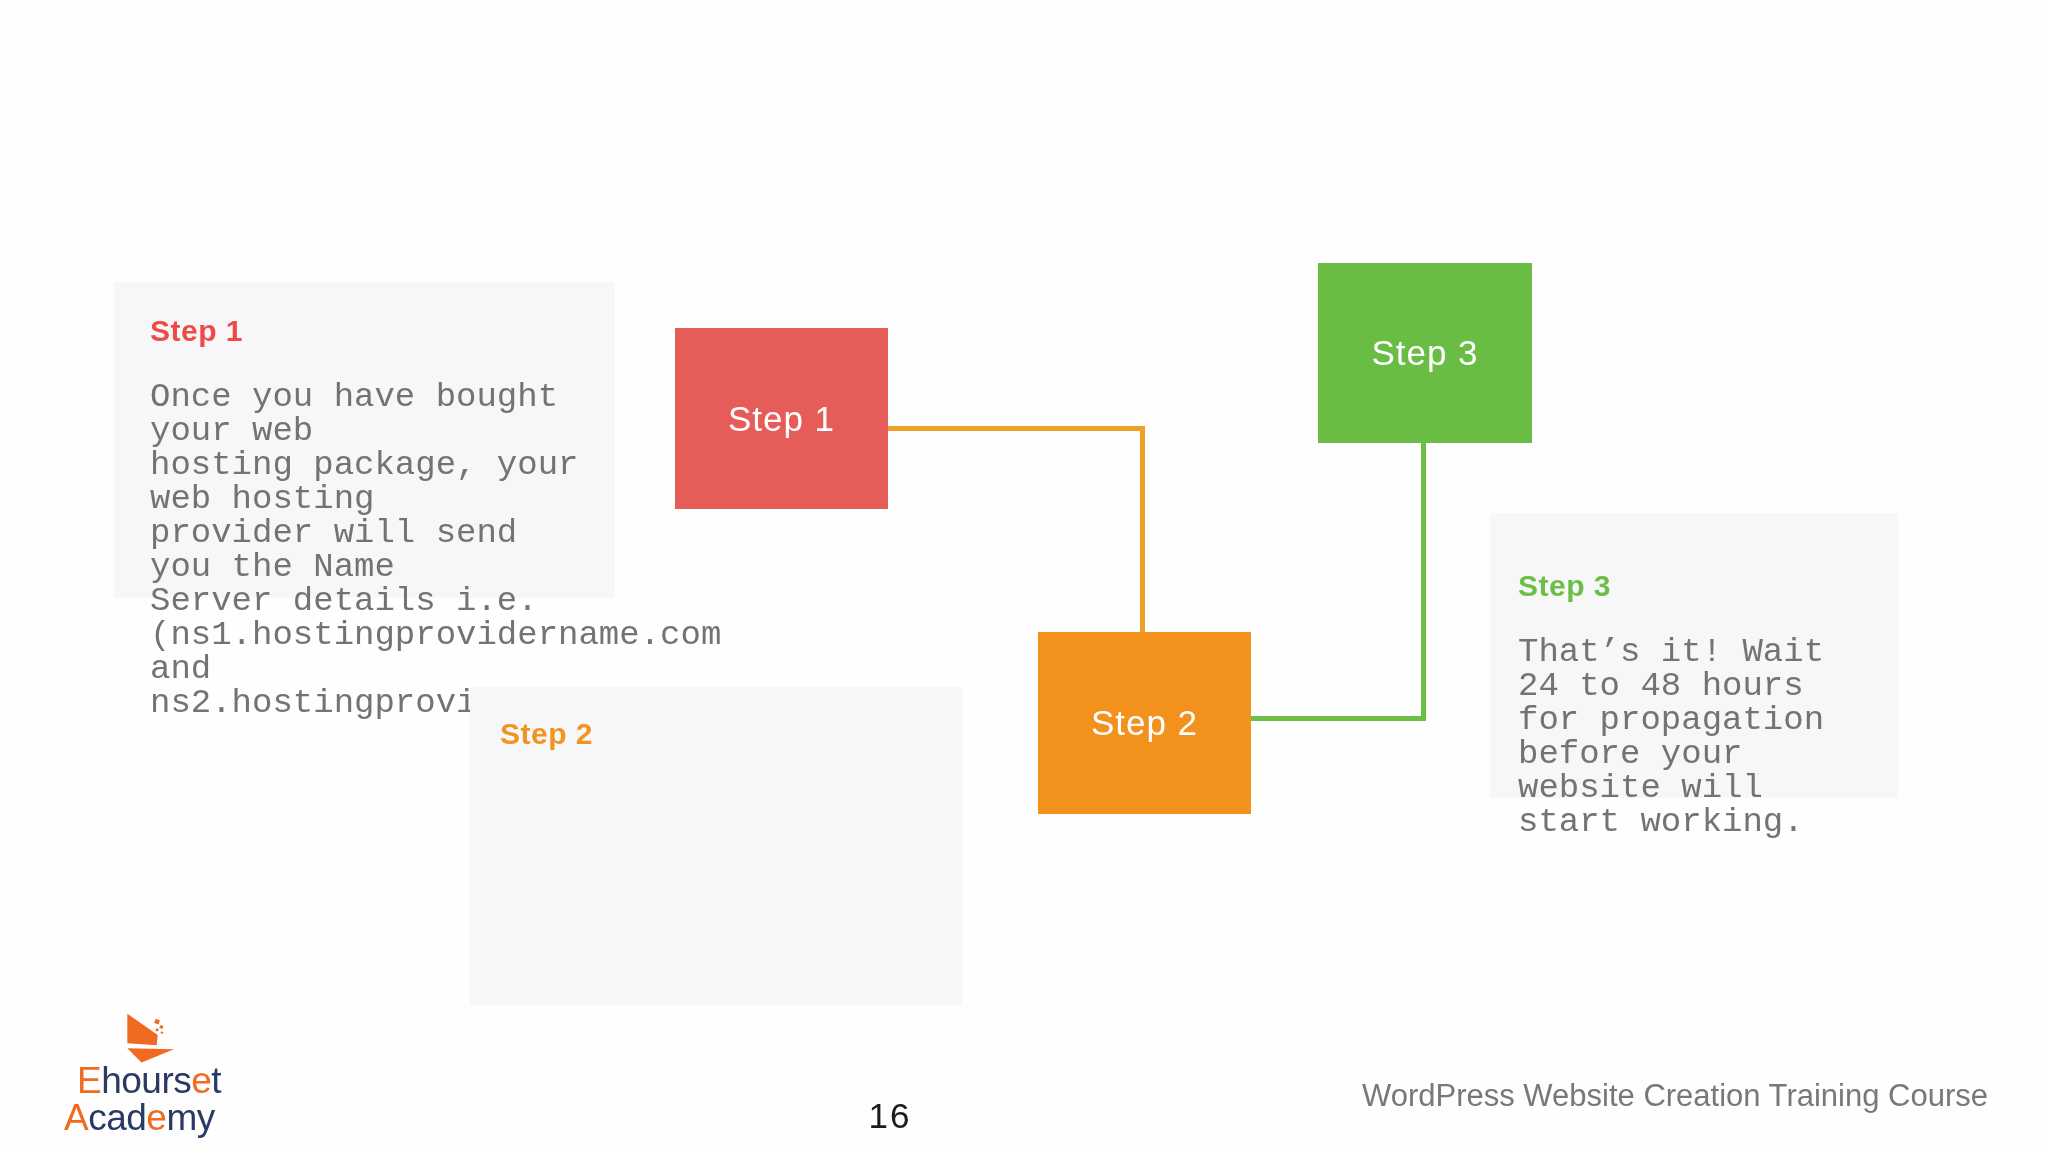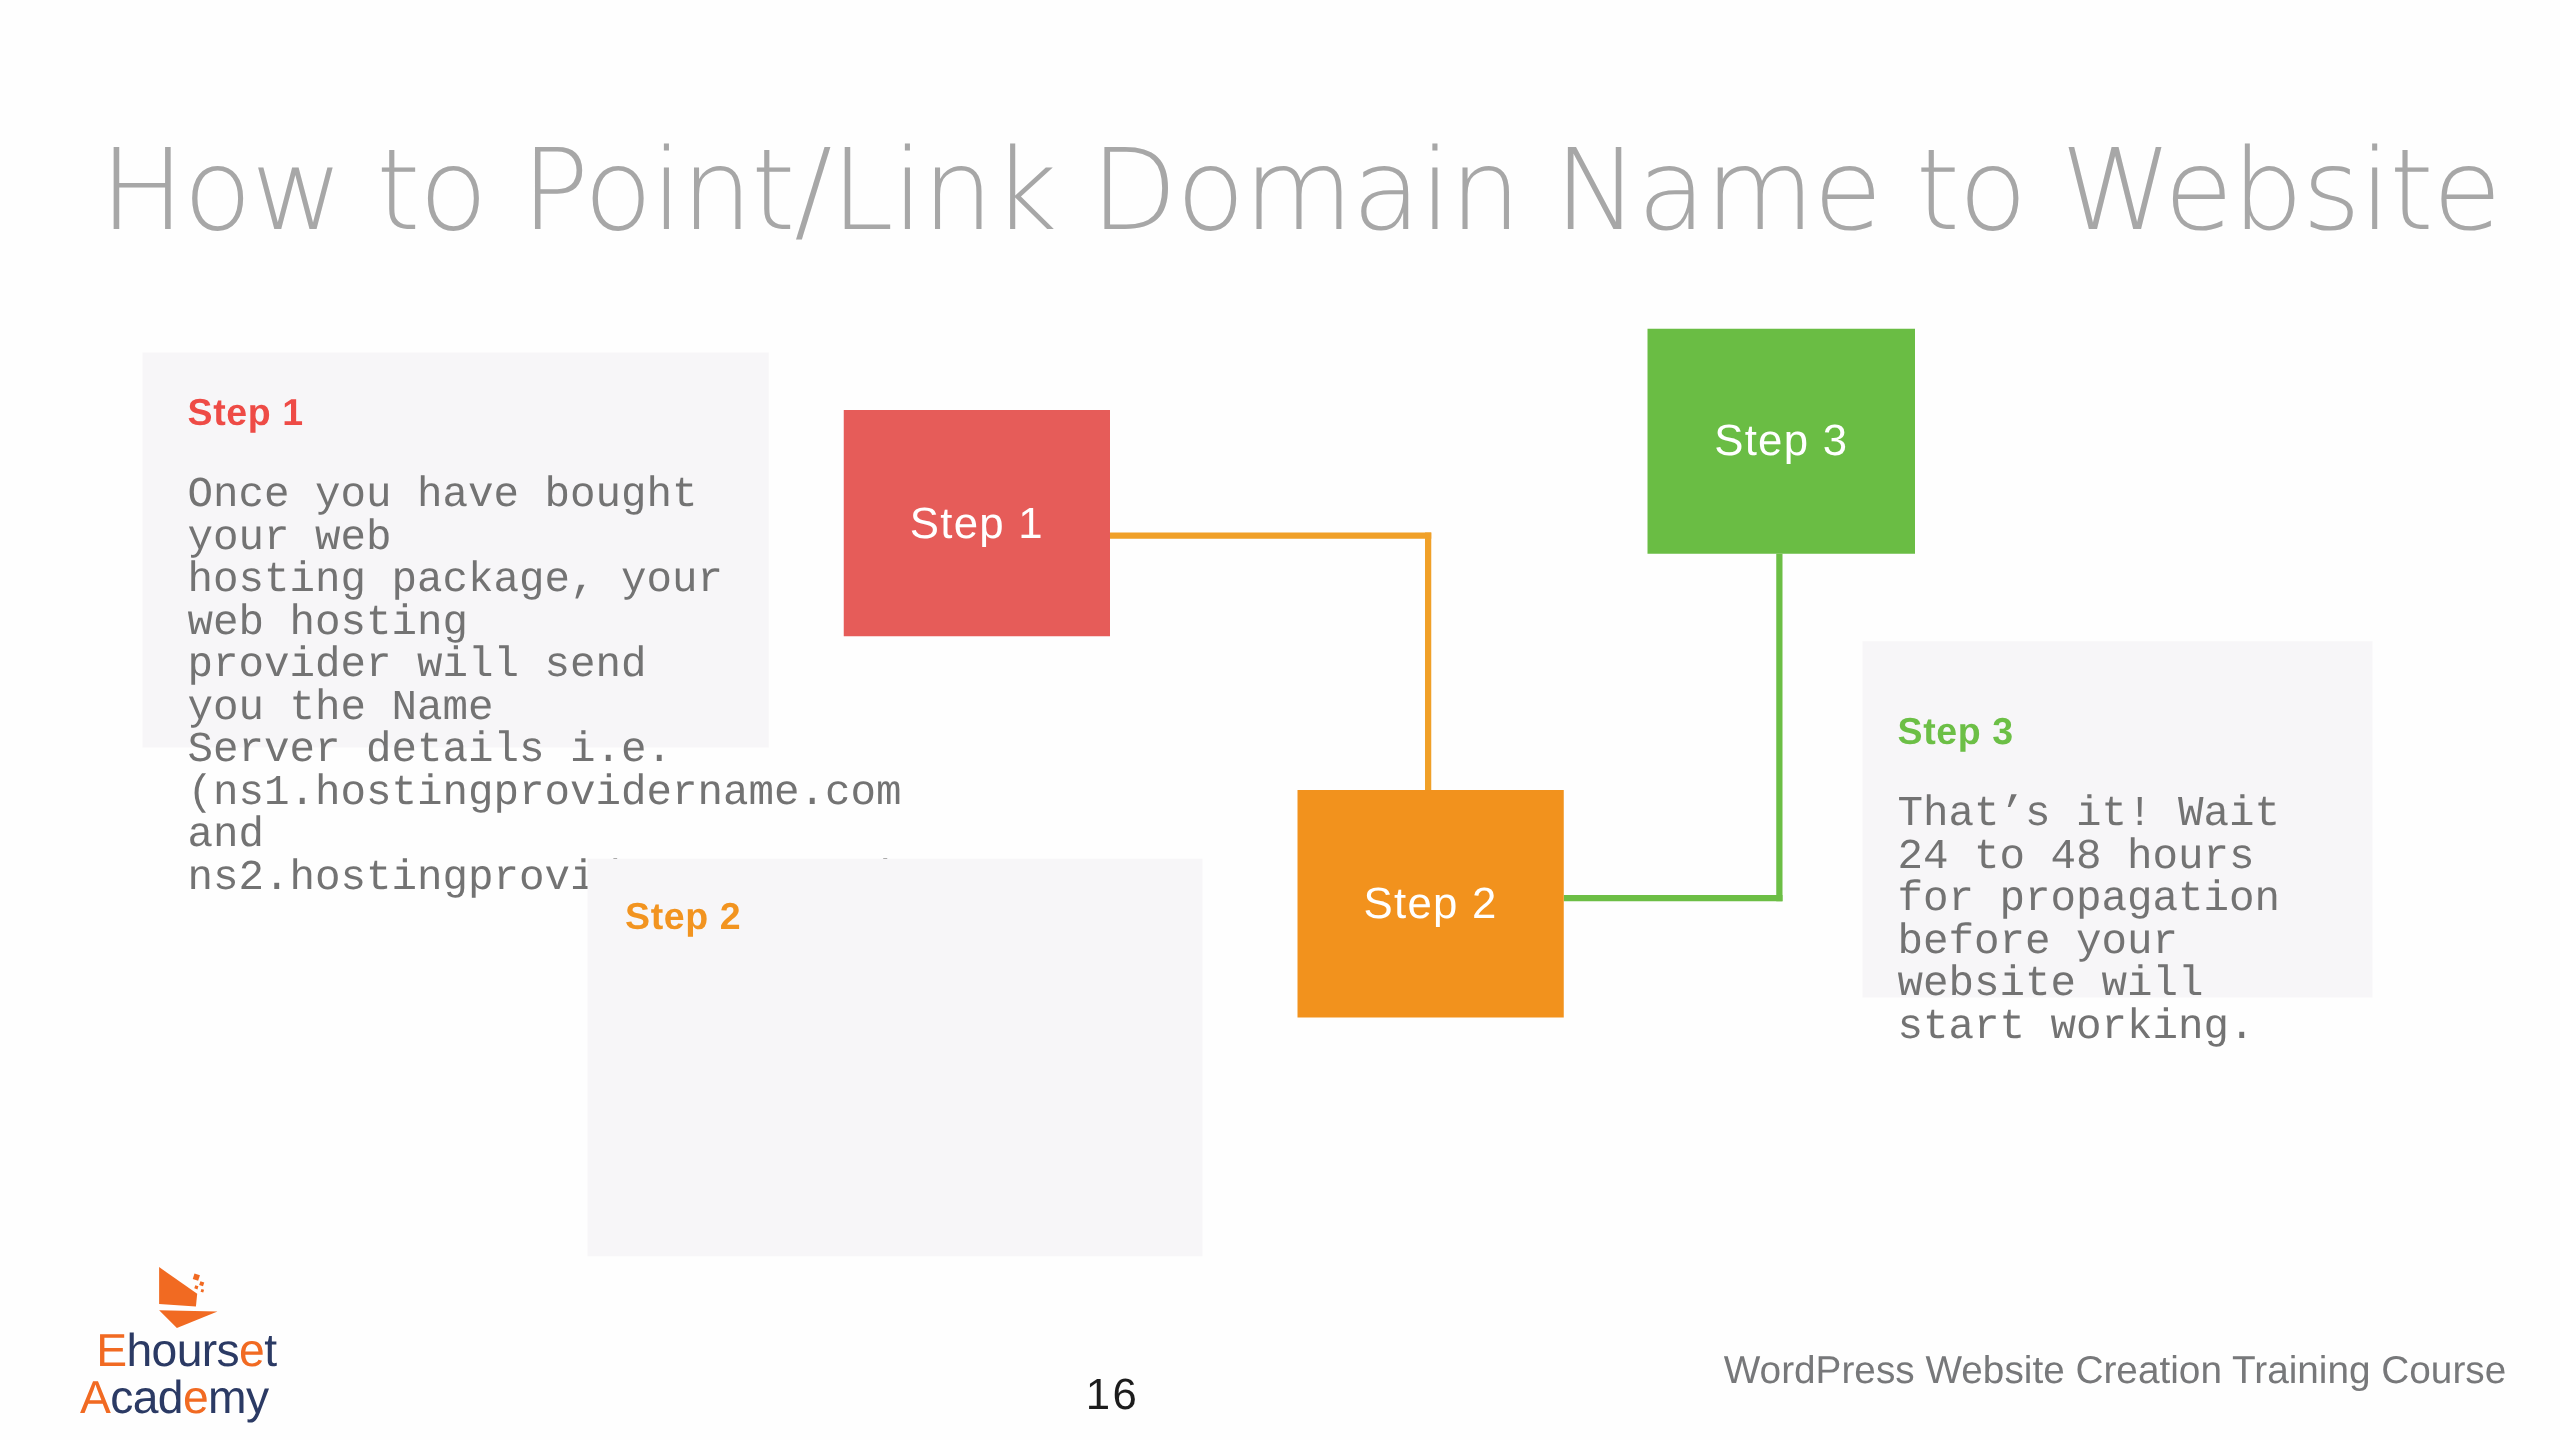--- a/index.html
+++ b/index.html
@@ -79,31 +79,30 @@
   .logo-text .orange{color:#f16a22;}
   
   .page-number{
     position:absolute;left:0;top:1096px;width:1780px;
     text-align:center;
     font-size:35px;
     color:#1c1c1c;
     letter-spacing:2px;
   }
   .footer-course{
-    position:absolute;right:43px;top:1078px;
+    position:absolute;right:60px;top:1078px;
     font-size:31px;
     color:#77787a;
   }
 </style>
 </head>
 <body>
 
 <div class="slide">
 
-  <h1 class="title">How to Point/Link Domain Name to Website</h1>
 
   <div class="line line-orange conn-1-h"></div>
   <div class="line line-orange conn-1-v"></div>
   <div class="line line-green conn-2-h"></div>
   <div class="line line-green conn-2-v"></div>
 
   <div class="node node-1">
     <span>Step 1</span>
   </div>
   <div class="node node-2">

